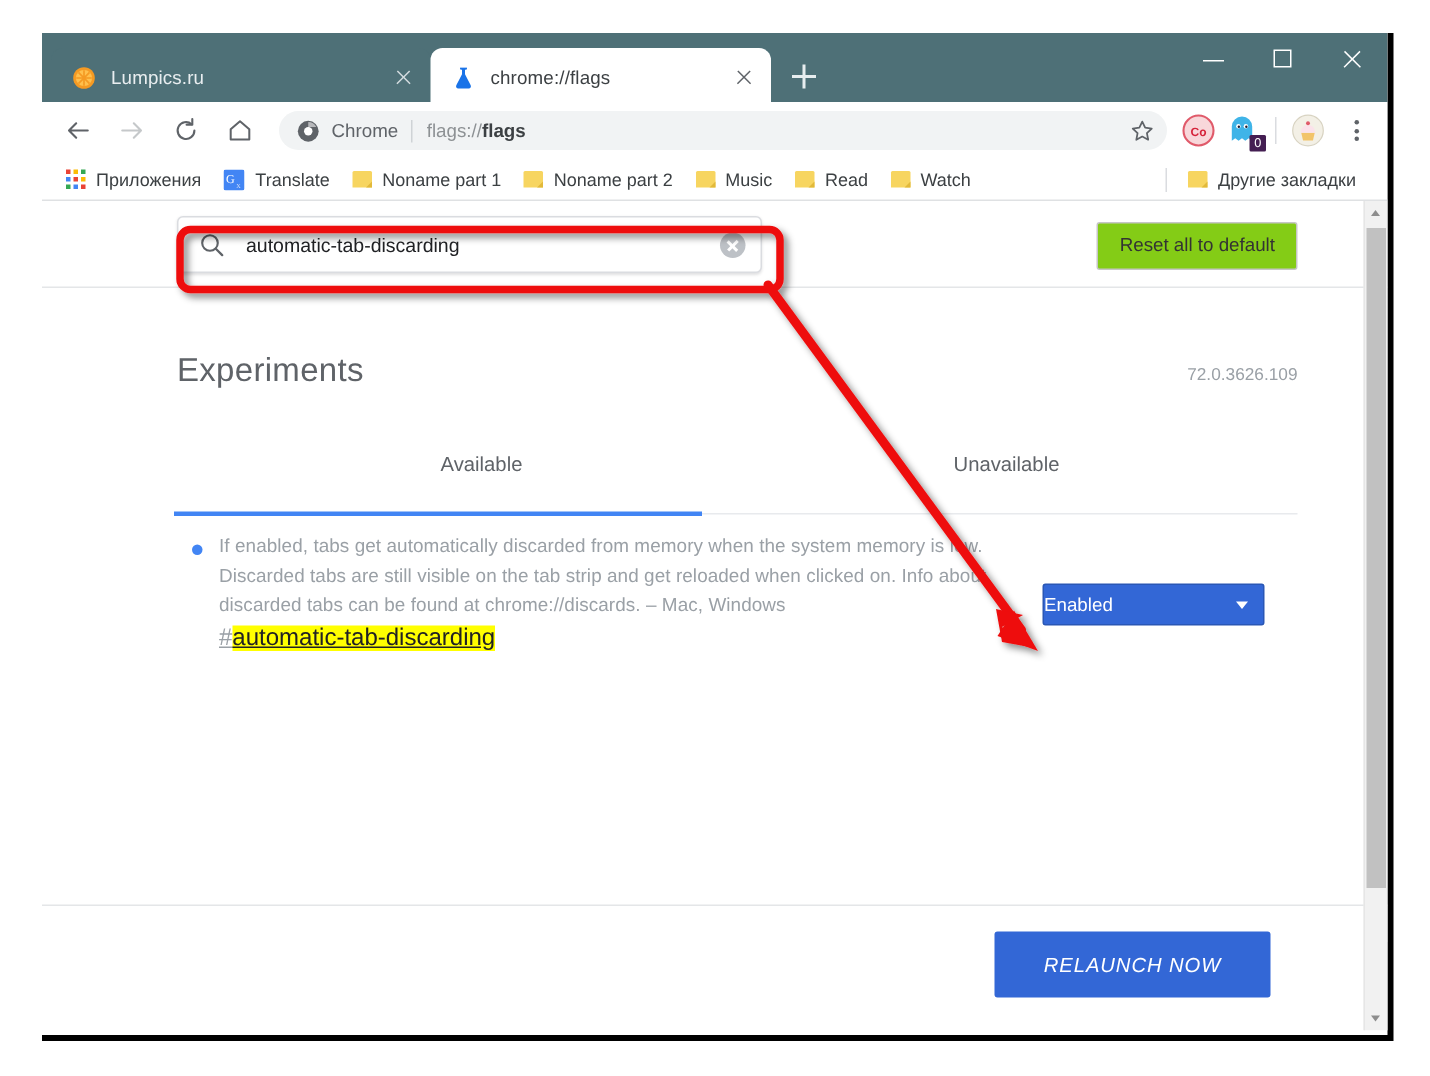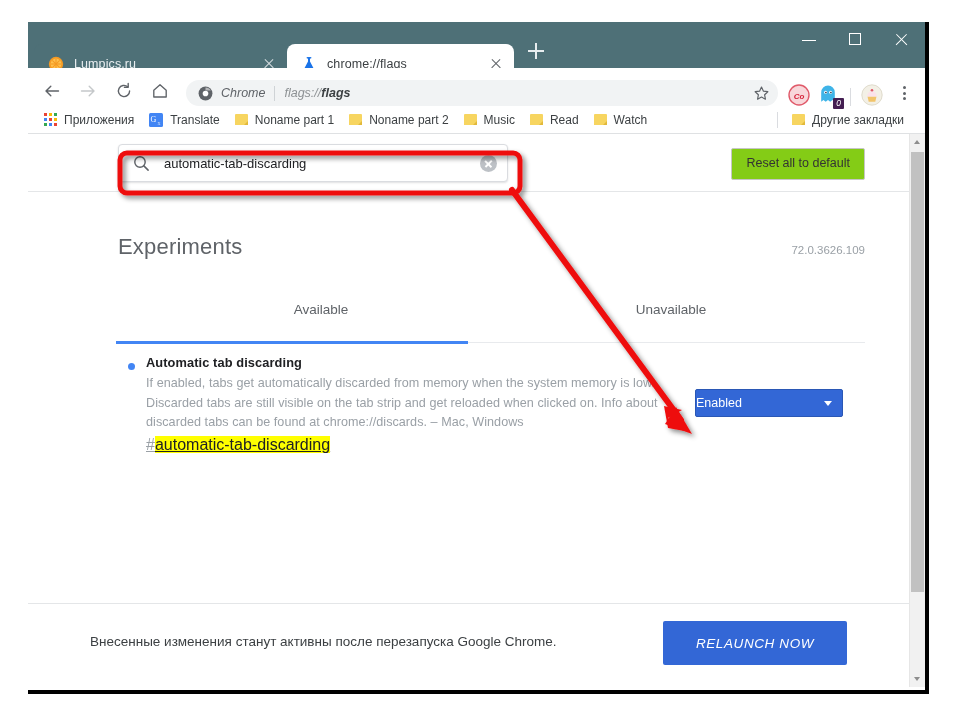--- a/index.html
+++ b/index.html
@@ -45,21 +45,21 @@
   }
 
   
   #tabstrip {
     position: relative;
     height: 46px;
     background: #4e7077;
   }
   .tab {
     position: absolute;
-    top: 22px;
+    top: 10px;
     height: 40px;
     border-radius: 8px 8px 0 0;
     display: flex;
     align-items: center;
     padding: 0 8px 0 14px;
     box-sizing: border-box;
   }
   .tab.inactive {
     left: 6px;
     width: 253px;
@@ -152,24 +152,23 @@
   }
   #win-close .x1 { transform: rotate(45deg); }
   #win-close .x2 { transform: rotate(-45deg); }
 
   
   #toolbar {
     position: relative;
     height: 38px;
     background: #ffffff;
     display: flex;
-    align-items: flex-end;
+    align-items: center;
     padding: 0 6px;
     box-sizing: border-box;
-    font-style: italic;
   }
   .nav-btn {
     width: 30px; height: 30px;
     margin: 0 3px;
     display: flex; align-items: center; justify-content: center;
     border-radius: 50%;
   }
   #omnibox {
     flex: 1 1 auto;
     height: 26px;
@@ -763,36 +762,34 @@
 
         <div id="flag-tabs">
           <div class="flag-tab" id="flag-tab-available">Available</div>
           <div class="flag-tab" id="flag-tab-unavailable">Unavailable</div>
           <div id="flag-tab-underline"></div>
         </div>
 
         <div id="experiment">
           <span id="exp-bullet"></span>
           <div id="exp-text">
-            <div id="exp-title">Automatic tab discarding</div>
             <div id="exp-desc">If enabled, tabs get automatically discarded from memory when the system memory is low. Discarded tabs are still visible on the tab strip and get reloaded when clicked on. Info about discarded tabs can be found at chrome://discards. – Mac, Windows</div>
             <div id="exp-permalink">
               <span id="exp-hash">#</span><span id="exp-slug">automatic-tab-discarding</span>
             </div>
           </div>
 
           <div id="enabled-select">
             <span id="enabled-label">Enabled</span>
             <span id="enabled-caret"></span>
           </div>
         </div>
       </div>
 
       <div id="relaunch-bar">
-        <div id="relaunch-text">Внесенные изменения станут активны после перезапуска Google Chrome.</div>
         <div id="relaunch-btn">RELAUNCH NOW</div>
       </div>
 
       <div id="scrollbar">
         <div class="sb-arrow" id="sb-up">
             <i></i>
           </div>
         <div id="sb-thumb"></div>
         <div class="sb-arrow" id="sb-dn">
             <i></i>

